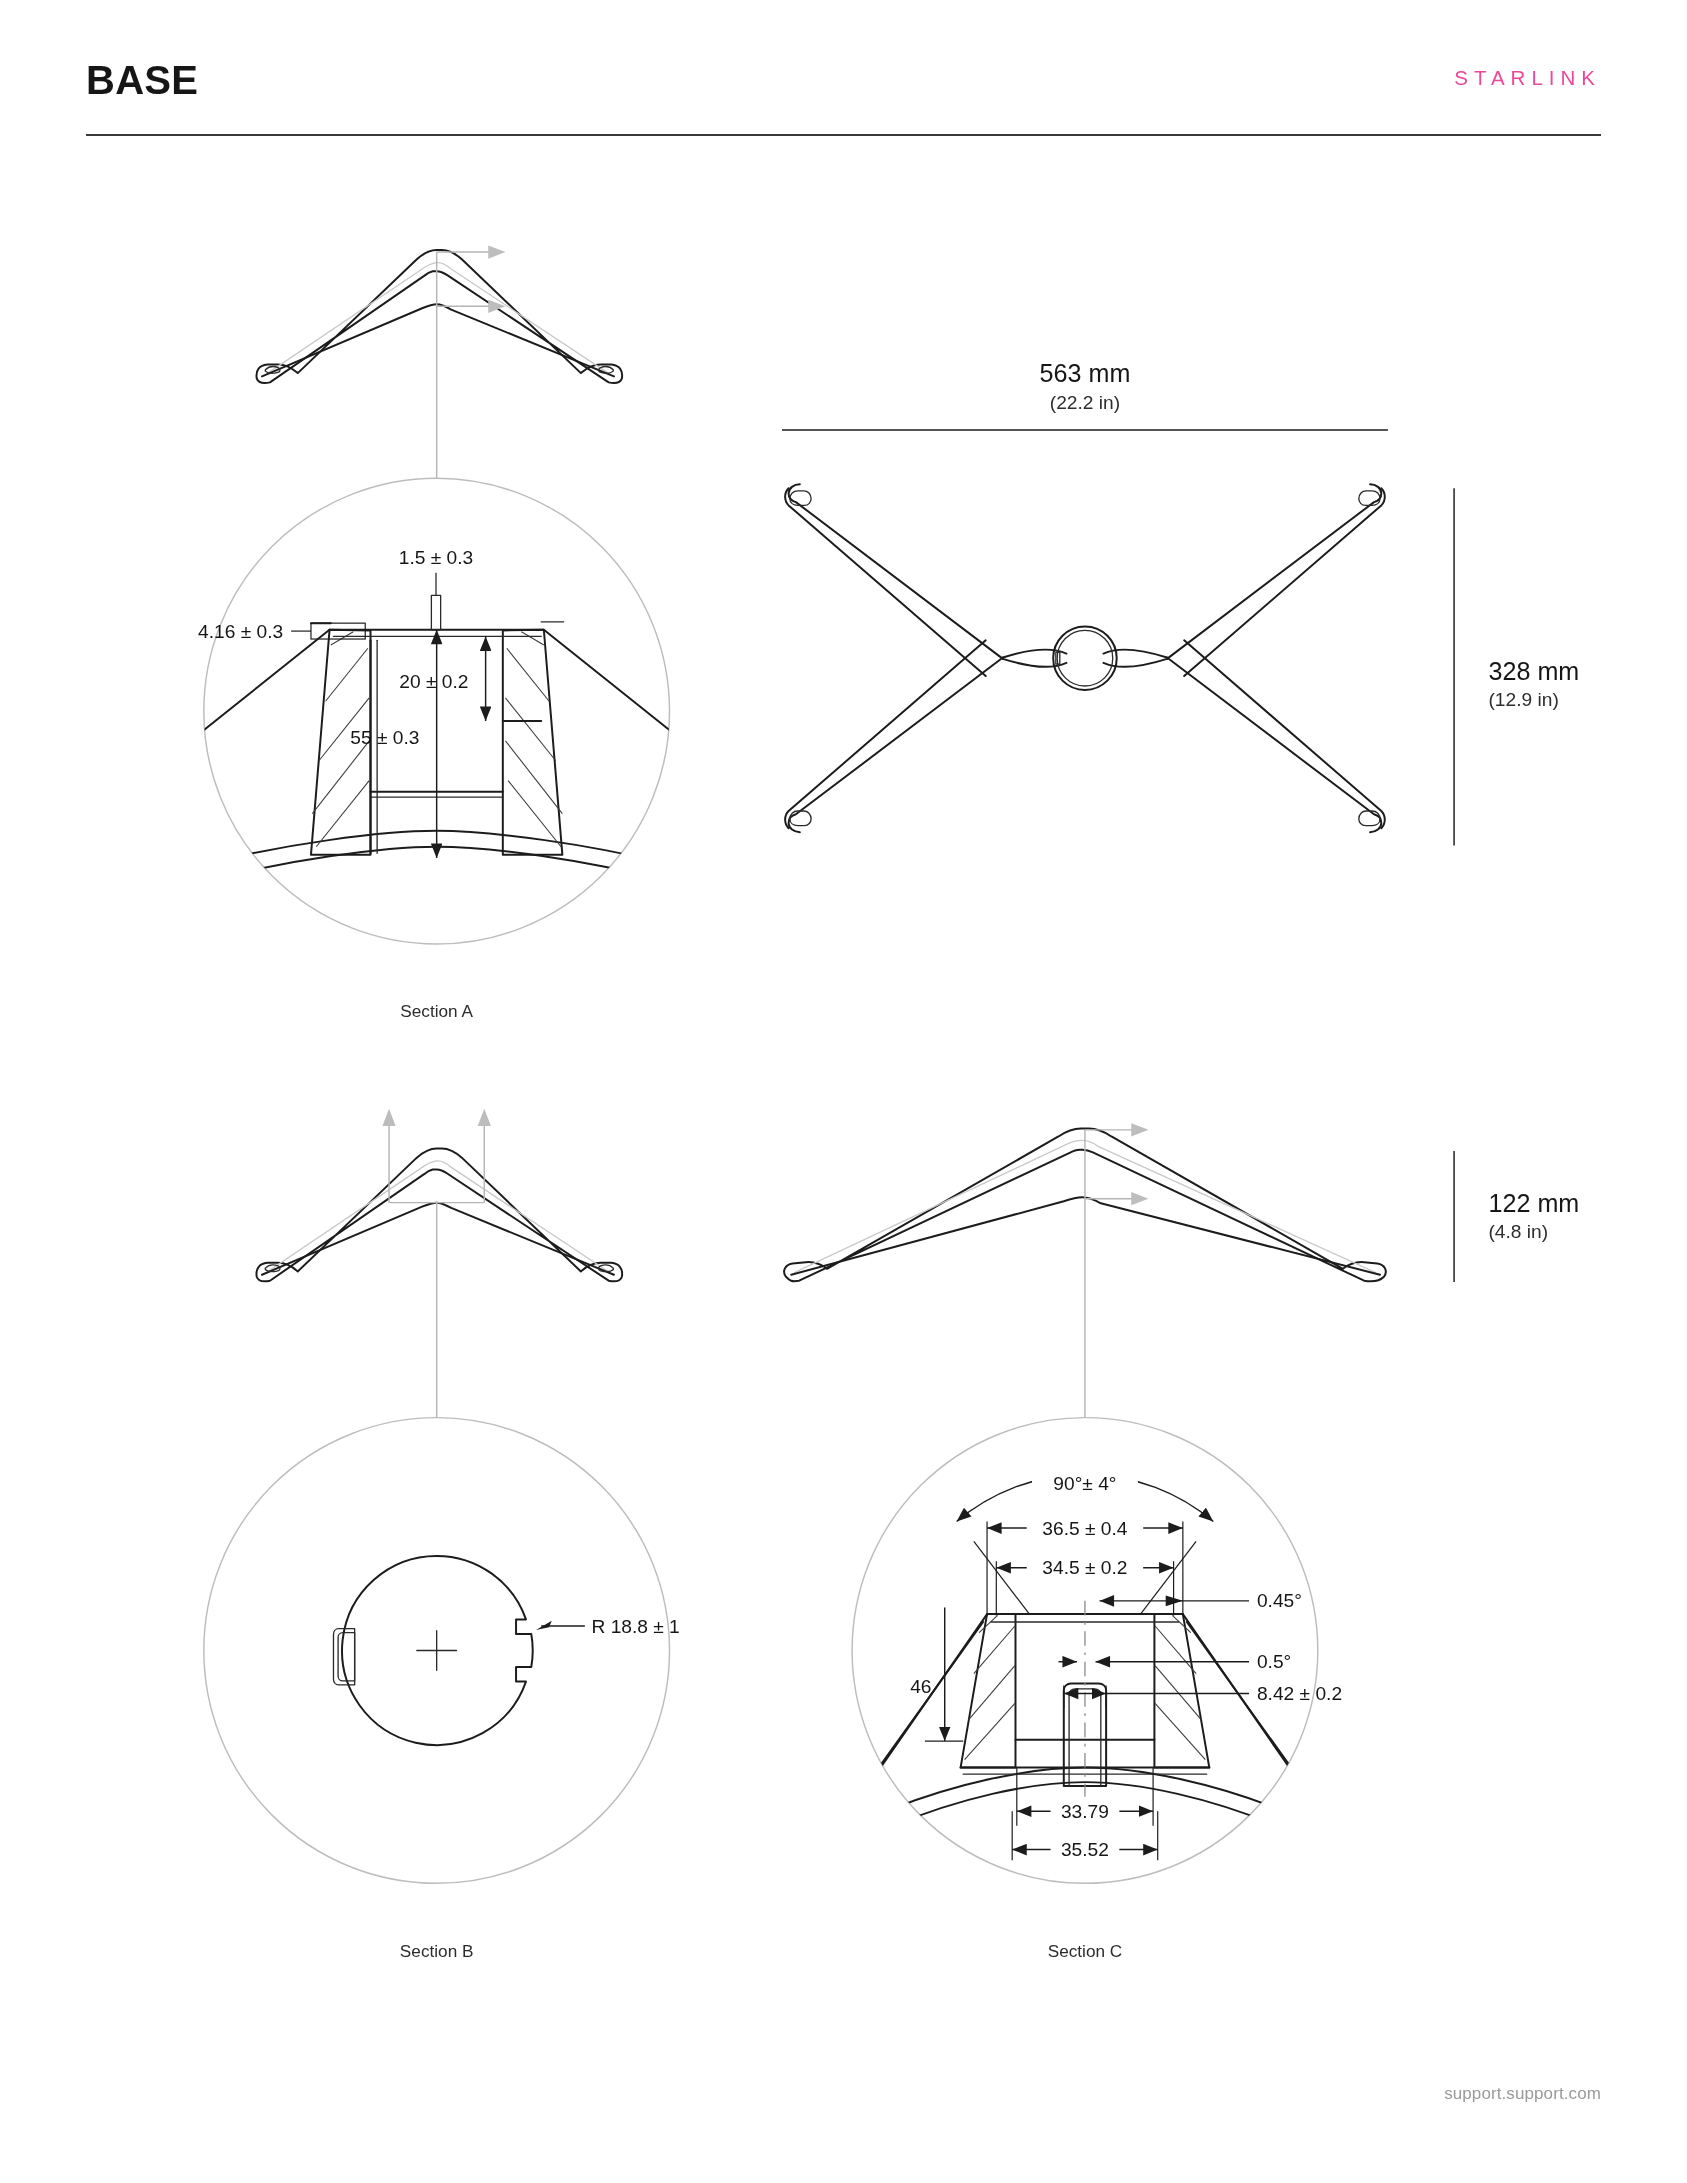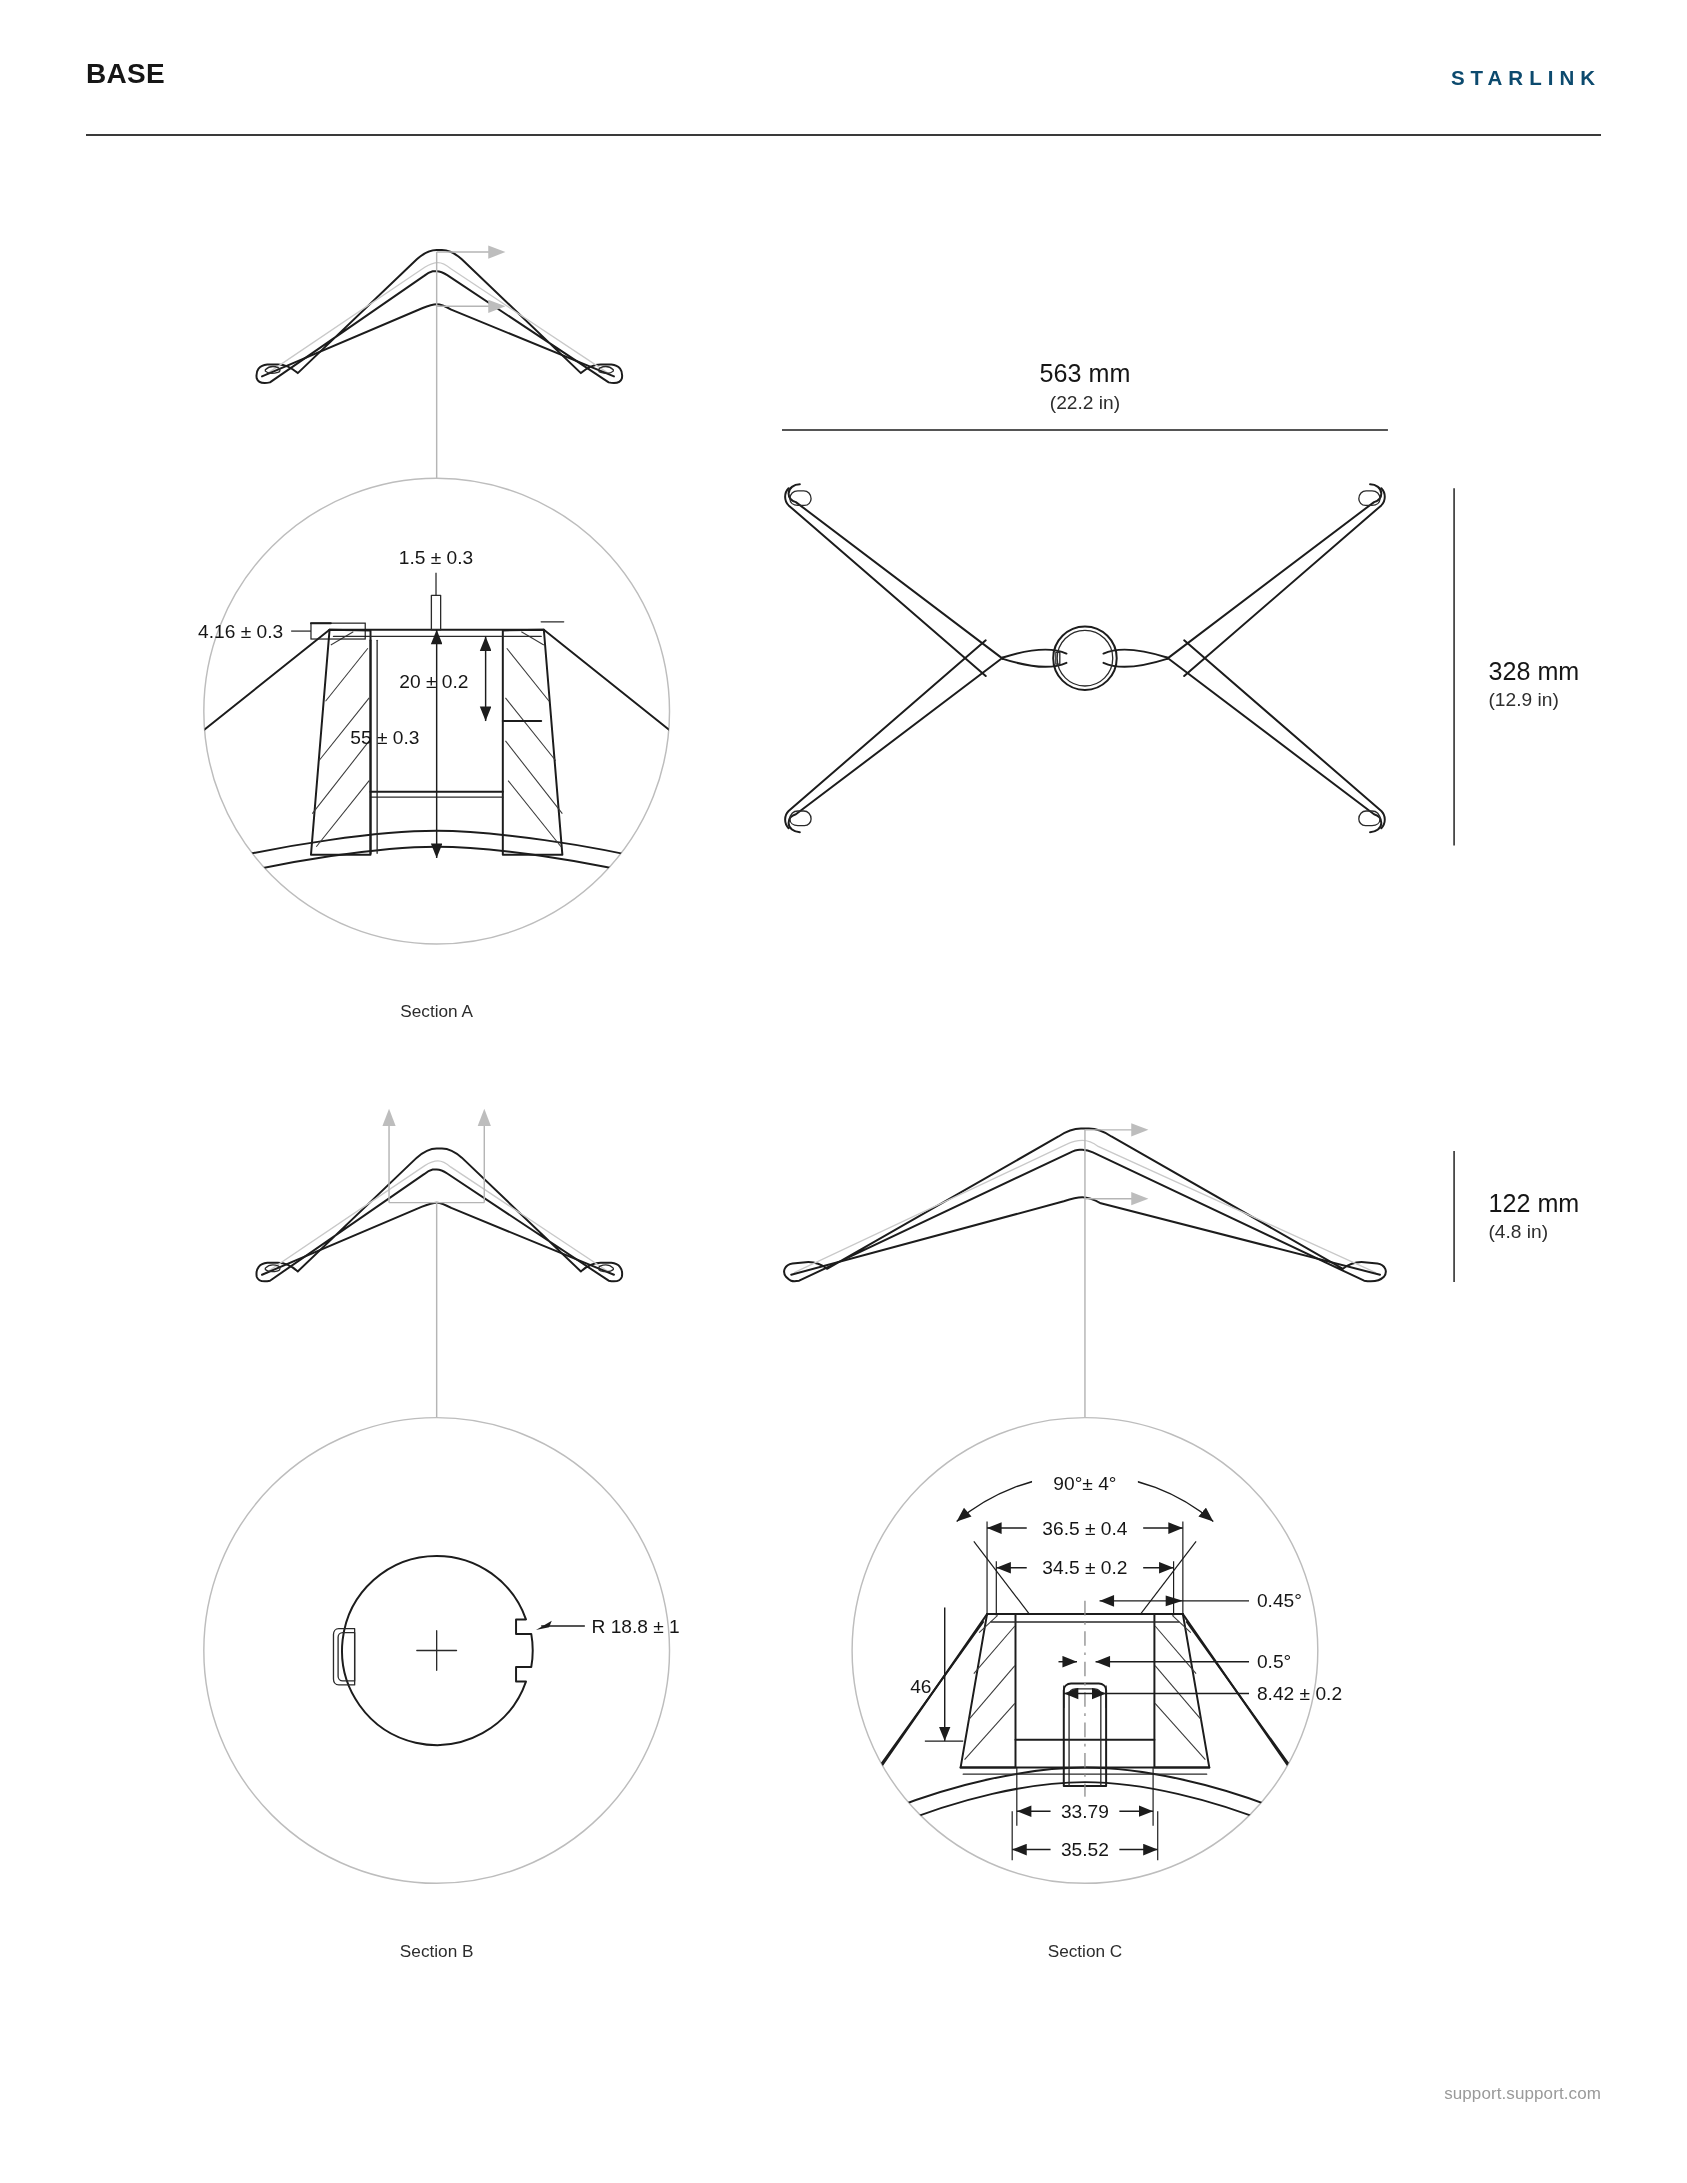--- a/index.html
+++ b/index.html
@@ -21,34 +21,34 @@
     position: absolute;
     left: 86px;
     top: 60px;
     width: 1515px;
     height: 79px;
   }
   .header-title {
     position: absolute;
     left: 0;
     top: 0;
-    font-size: 28px;
+    font-size: 40px;
     font-weight: 700;
     letter-spacing: 0.3px;
     color: #161616;
     line-height: 1;
   }
   .header-brand {
     position: absolute;
     right: 0;
     top: 8px;
     font-size: 20.5px;
-    font-weight: 700;
+    font-weight: 400;
     letter-spacing: 6px;
-    color: #0c4a6e;
+    color: #ec4899;
     line-height: 1;
   }
   .header-rule {
     position: absolute;
     left: 0;
     top: 74px;
     width: 1515px;
     height: 2px;
     background: #3a3a3a;
   }

